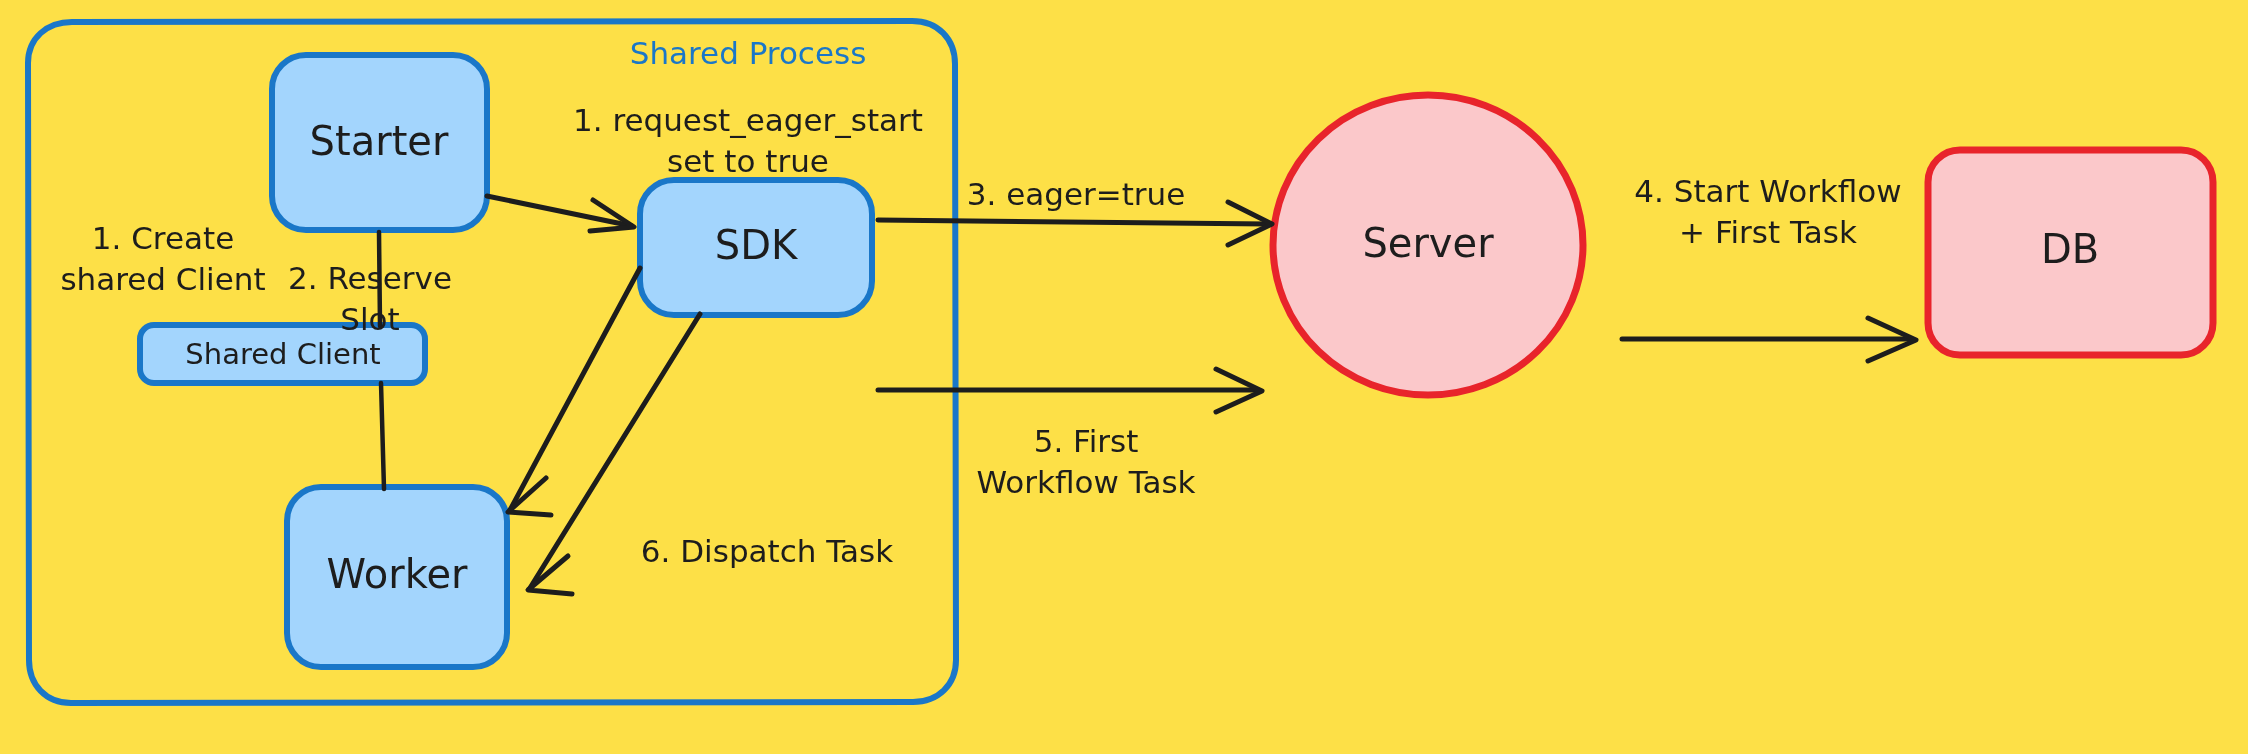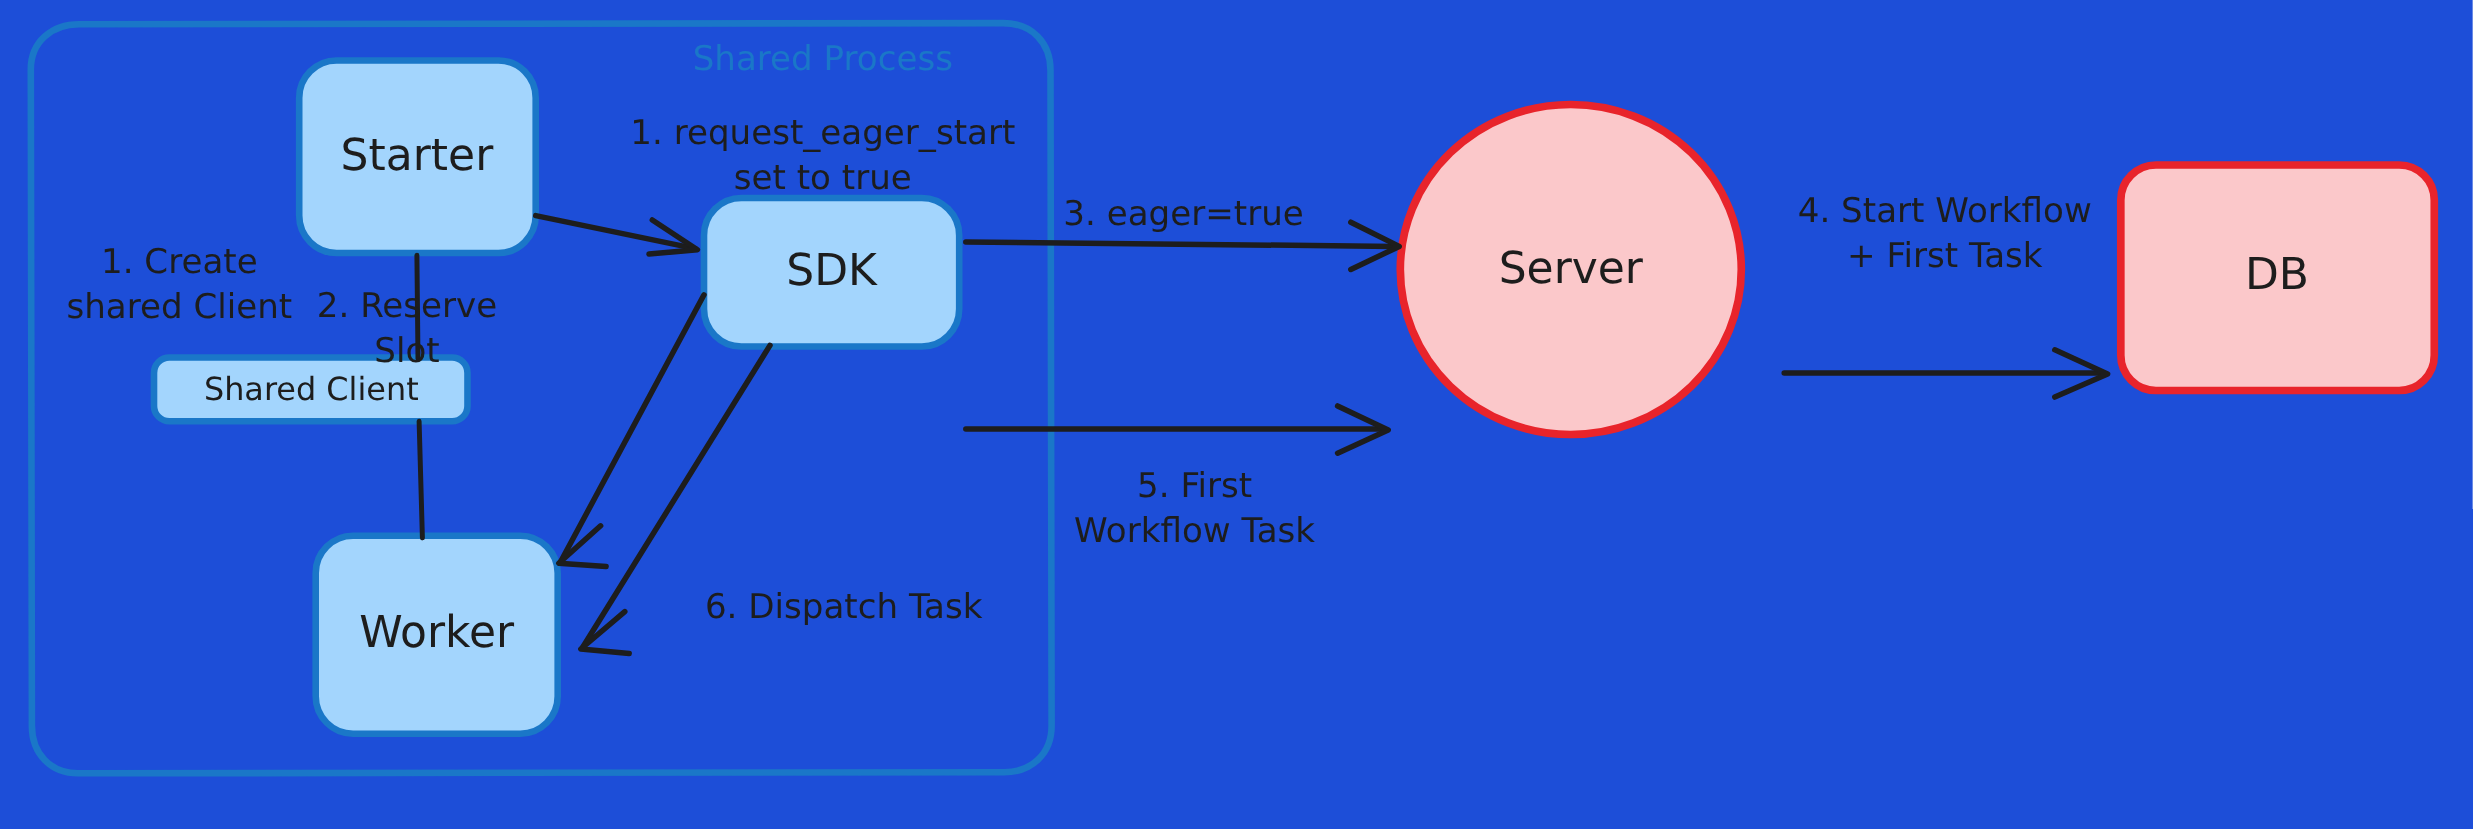--- a/index.html
+++ b/index.html
@@ -8,21 +8,21 @@
     padding: 0;
     background: #ffffff;
   }
   body {
     font-family: "DejaVu Sans", sans-serif;
   }
   #canvas {
     position: relative;
     width: 2248px;
     height: 754px;
-    background: #1d4ed8;
+    background: #fde047;
     overflow: hidden;
   }
   #diagram-svg {
     position: absolute;
     left: 0;
     top: 0;
     width: 2248px;
     height: 754px;
   }
   .node-label {

